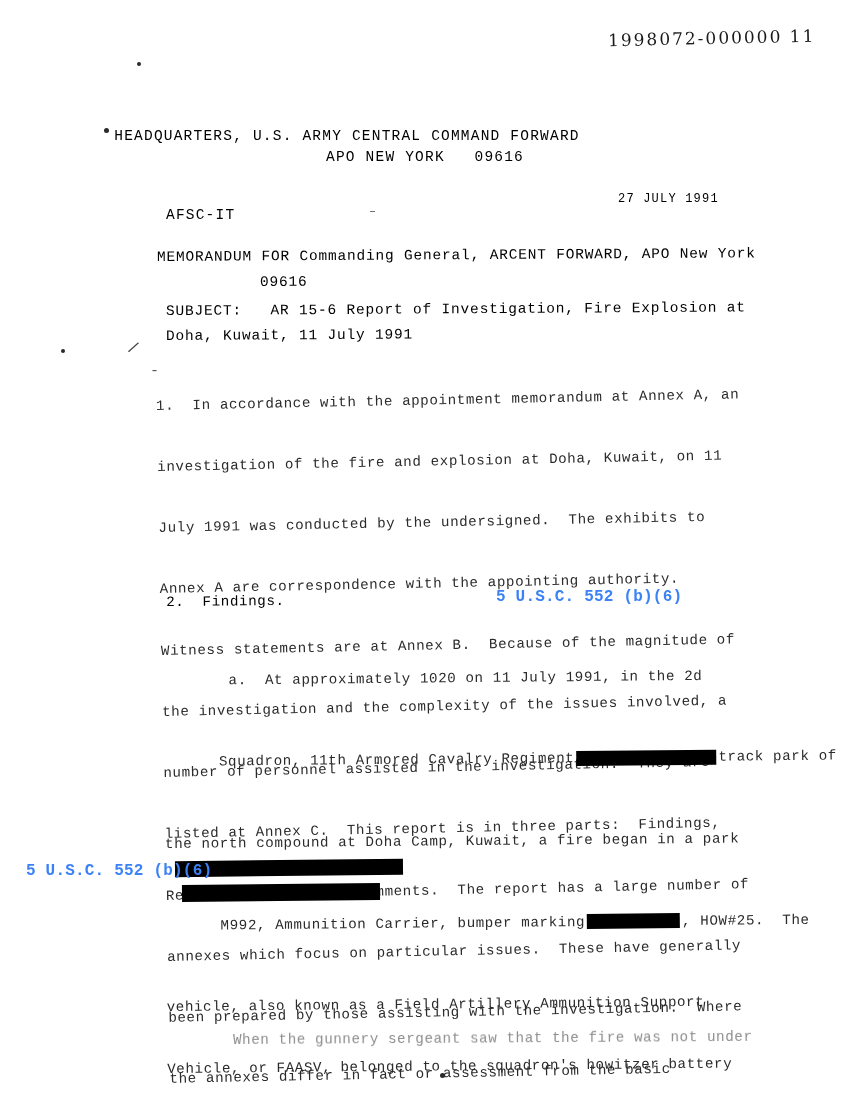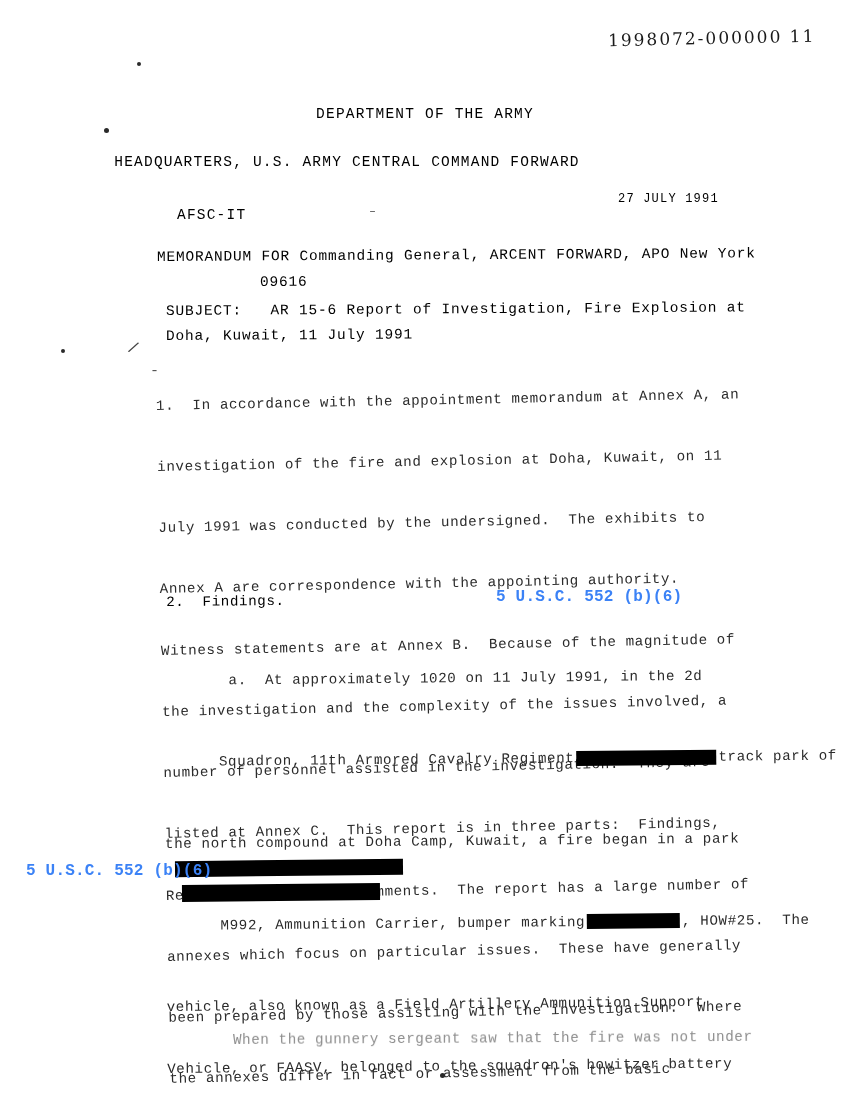--- a/index.html
+++ b/index.html
@@ -100,26 +100,26 @@
 
 <div id="page">
 
   <div class="abs handwritten-id" style="left:608px; top:28px;">1998072-000000 11</div>
 
   <div class="dot" style="left:137px; top:62px; width:4px; height:4px;"></div>
   <div class="dot" style="left:104px; top:128px; width:5px; height:5px;"></div>
   <div class="dot" style="left:61px; top:349px; width:4px; height:4px;"></div>
   <div class="dot" style="left:440px; top:1073px; width:5px; height:5px;"></div>
 
-  <div class="abs hdr" style="left:0; top:105px; width:850px;">DEPARTMENT OF THE ARMY</div>
-  <div class="abs hdr" style="left:0; top:127px; width:694px;margin-top:26px;">HEADQUARTERS, U.S. ARMY CENTRAL COMMAND FORWARD</div>
+  <div class="abs hdr" style="left:0; top:127px; width:694px;">HEADQUARTERS, U.S. ARMY CENTRAL COMMAND FORWARD</div>
+  <div class="abs hdr" style="left:0; top:148px; width:850px;">APO NEW YORK   09616</div>
 
   <div class="abs dateline" style="left:618px; top:192px;">27 JULY 1991</div>
 
-  <div class="abs office" style="left:166px; top:207px;margin-left:11px;">AFSC-IT</div>
+  <div class="abs office" style="left:166px; top:207px;">AFSC-IT</div>
 
   <div class="tickmark" style="left:368px; top:205px;">⁻</div>
 
   <div class="abs memoline para-skew4" style="left:157px; top:247px;">MEMORANDUM FOR Commanding General, ARCENT FORWARD, APO New York</div>
   <div class="abs memoline para-skew4" style="left:260px; top:272px;">09616</div>
 
   <div class="abs memoline para-skew4" style="left:166px; top:301px;">SUBJECT:   AR 15-6 Report of Investigation, Fire Explosion at</div>
   <div class="abs memoline para-skew4" style="left:166px; top:326px;">Doha, Kuwait, 11 July 1991</div>
 
   <div class="abs" style="left:128px; top:340px; font-size:16px; color:#444; transform:rotate(20deg);">/</div>

